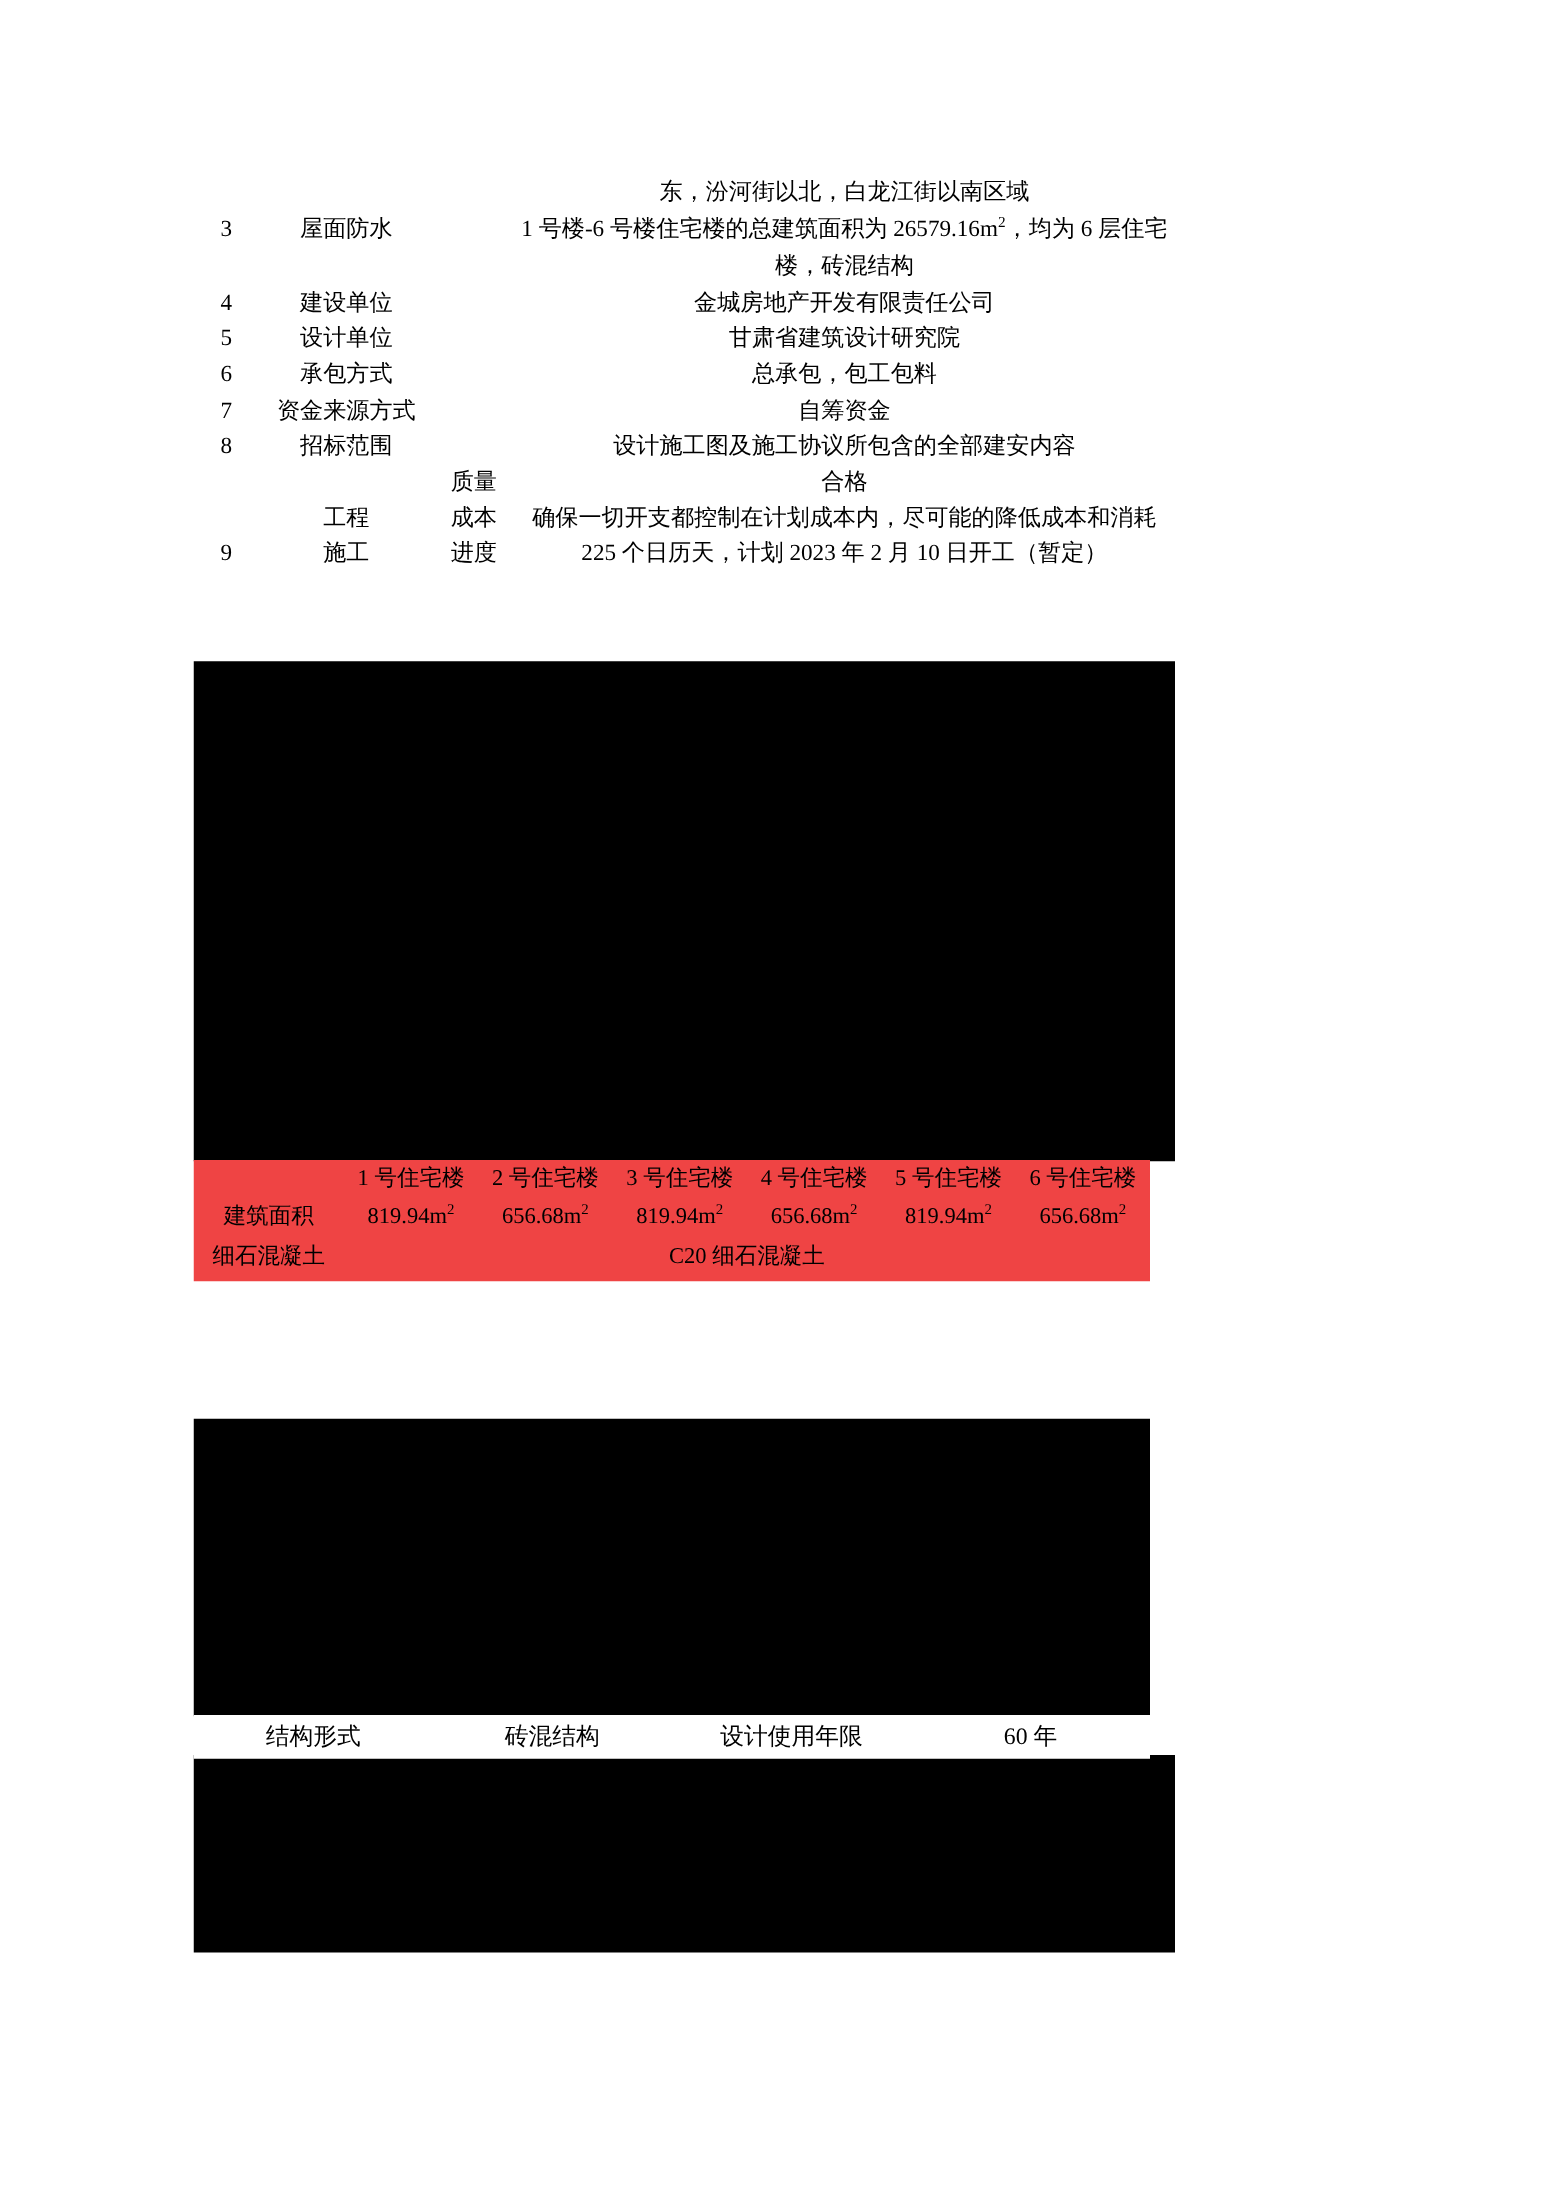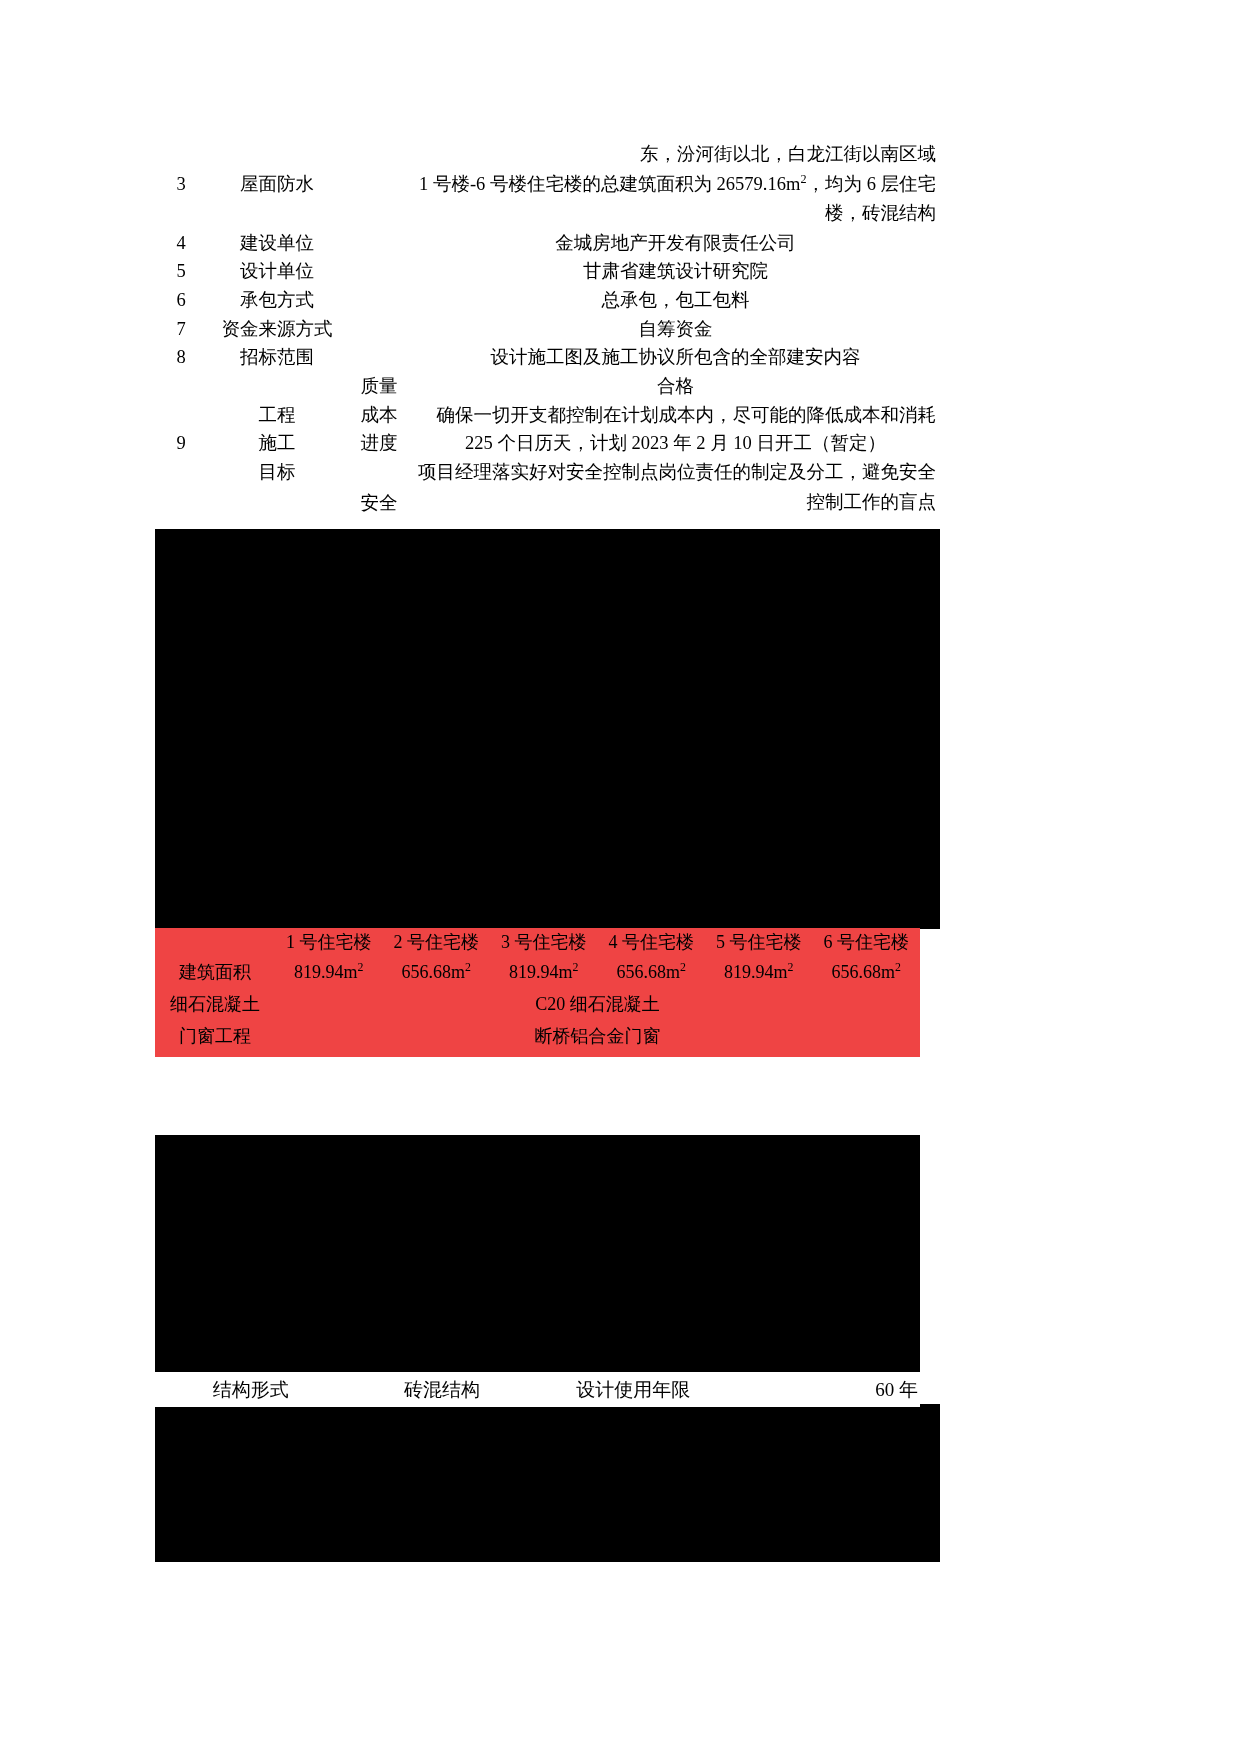--- a/index.html
+++ b/index.html
@@ -36,21 +36,21 @@
     table-layout: fixed;
   }
   td {
     padding: 1px 4px;
     font-size: 18.5px;
     line-height: 1.55;
     vertical-align: middle;
     border: none;
   }
   .c { text-align: center; }
-  .l { text-align: right; }
+  .l { text-align: center; }
 
   sup {
     font-size: 0.66em;
     vertical-align: super;
     line-height: 0;
   }
 
   
   #table-top-wrap {
     position: absolute;
@@ -167,29 +167,20 @@
           <td class="c"></td>
           <td class="c">工程</td>
           <td class="c">成本</td>
           <td class="l">确保一切开支都控制在计划成本内，尽可能的降低成本和消耗</td>
         </tr>
         <tr>
           <td class="c">9</td>
           <td class="c">施工</td>
           <td class="c">进度</td>
           <td class="c">225 个日历天，计划 2023 年 2 月 10 日开工（暂定）</td>
-        </tr>
-        <tr>
-          <td class="c" style="vertical-align:top;"></td>
-          <td class="c" style="vertical-align:top;">目标</td>
-          <td class="c" style="vertical-align:bottom;">安全</td>
-          <td class="l tall-cell">
-            <div>项目经理落实好对安全控制点岗位责任的制定及分工，避免安全</div>
-            <div>控制工作的盲点</div>
-          </td>
         </tr>
       </tbody>
     </table>
   </div>
 
   <div id="table-build-wrap">
     <table id="table-build">
       <colgroup>
         <col class="col-label">
         <col>
@@ -215,24 +206,20 @@
           <td class="c">656.68m<sup>2</sup></td>
           <td class="c">819.94m<sup>2</sup></td>
           <td class="c">656.68m<sup>2</sup></td>
           <td class="c">819.94m<sup>2</sup></td>
           <td class="c">656.68m<sup>2</sup></td>
         </tr>
         <tr>
           <td class="c">细石混凝土</td>
           <td class="c" colspan="6">C20 细石混凝土</td>
         </tr>
-        <tr>
-          <td class="c">门窗工程</td>
-          <td class="c" colspan="6">断桥铝合金门窗</td>
-        </tr>
       </tbody>
     </table>
   </div>
 
   <div id="table-struct-wrap">
     <table id="table-struct">
       <colgroup>
           <col>
           <col>
           <col>

